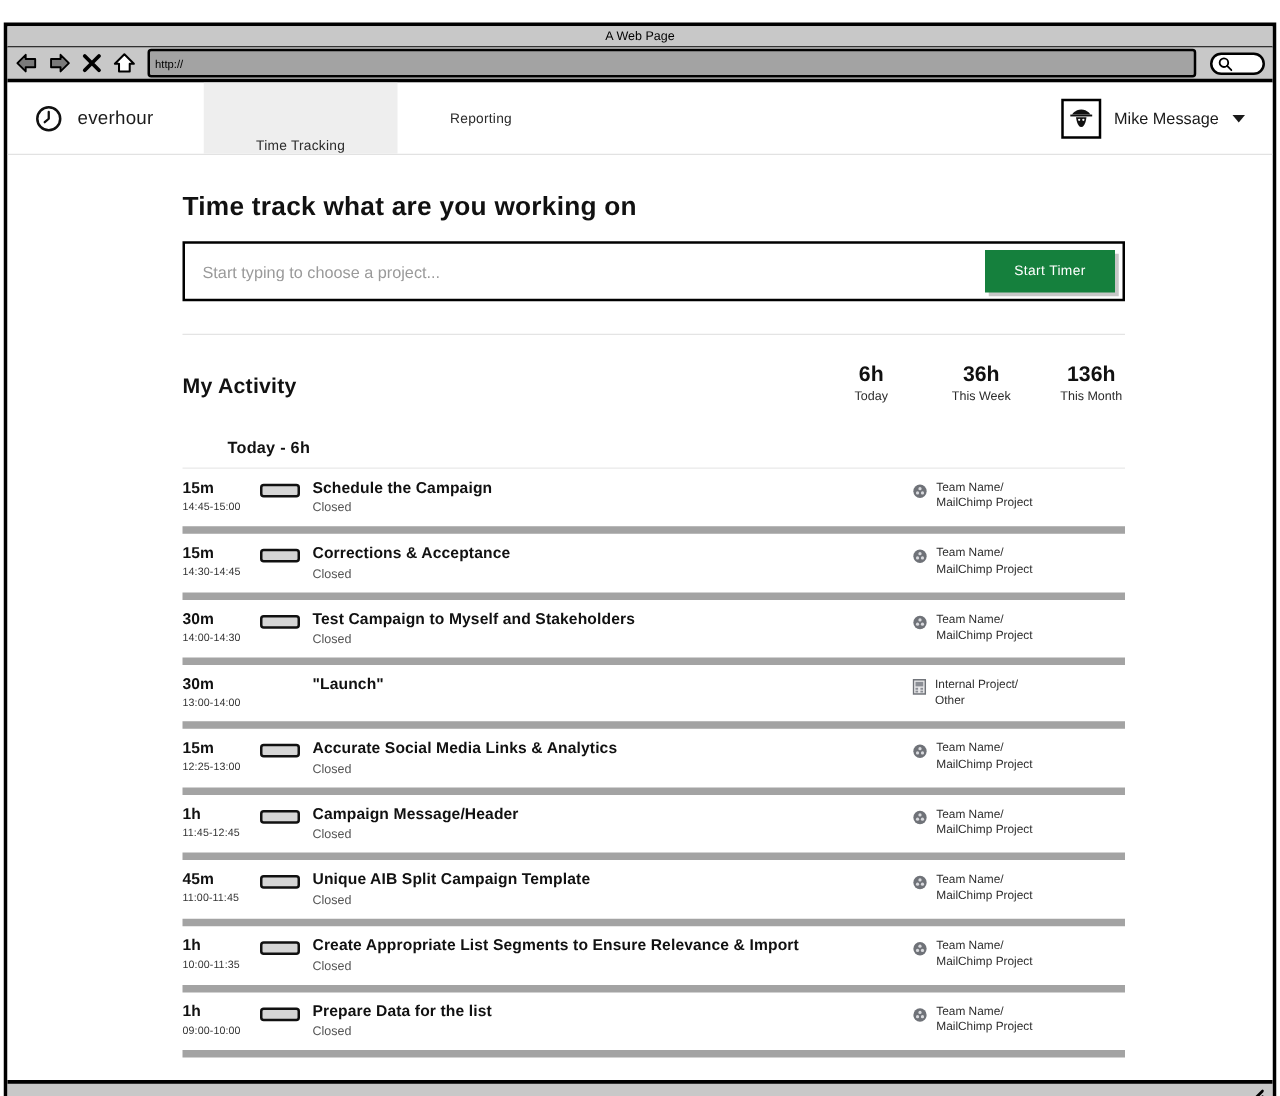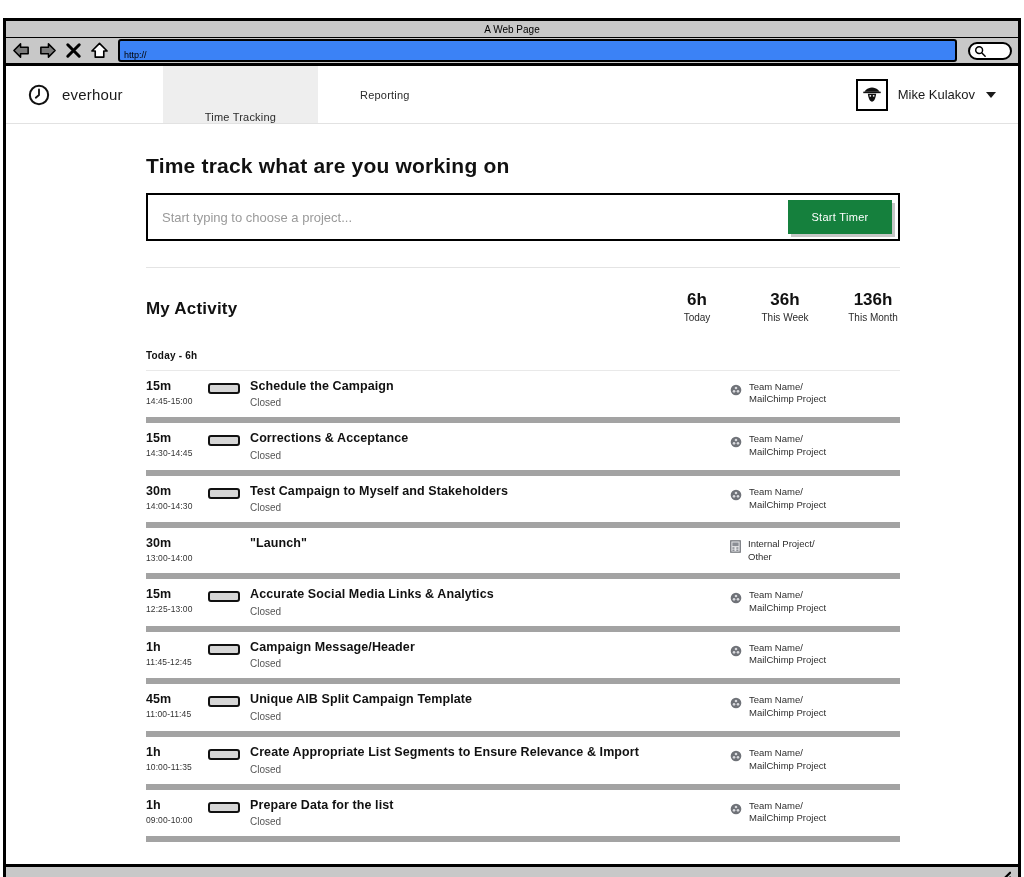--- a/index.html
+++ b/index.html
@@ -35,24 +35,24 @@
     border-bottom: 3px solid #000;
     display: flex; align-items: center;
     padding: 0 6px;
     gap: 7px;
     flex: 0 0 auto;
   }
   .nav-icon { width: 19px; height: 19px; display: block; flex: 0 0 auto; cursor: pointer; }
   .url-bar {
     flex: 1 1 auto;
     height: 23px;
-    background: #3b82f6;
+    background: #a3a3a3;
     border: 2px solid #000;
     border-radius: 3px;
-    display: flex; align-items: flex-end;
+    display: flex; align-items: center;
     padding: 0 4px;
     font-size: 9px;
     color: #000;
     margin-left: 2px;
   }
   .search-box {
     width: 44px; height: 18px;
     background: #ffffff;
     border: 2px solid #000;
     border-radius: 9px;
@@ -186,26 +186,27 @@
     letter-spacing: .2px;
     flex: 1 1 auto;
     padding-bottom: 4px;
   }
   .stats { display: flex; gap: 34px; }
   .stat { text-align: center; min-width: 54px; cursor: default; }
   .stat-value { font-size: 17px; font-weight: bold; color: #111; line-height: 1.15; }
   .stat-label { font-size: 10px; color: #2b2b2b; margin-top: 2px; }
 
   .day-header {
-    font-size: 10px;
+    font-size: 13px;
     font-weight: bold;
     color: #111;
     margin-top: 27px;
     margin-bottom: 9px;
     letter-spacing: .2px;
+    margin-left: 36px;
   }
 
   
   .rows { border-top: 1px solid #e9e9e9; }
   .row {
     display: flex;
     align-items: flex-start;
     border-bottom: 6px solid #a3a3a3;
     padding: 8px 0 9px 0;
     min-height: 43px;
@@ -292,21 +293,21 @@
       <div class="user-menu">
         <div class="avatar-box">
           <svg width="20" height="20" viewBox="0 0 24 24">
             <path d="M3 8 C3 8 6 3 12 3 C18 3 21 8 21 8 Z" fill="#111"></path>
             <rect x="1.5" y="8" width="21" height="1.8" fill="#111"></rect>
             <path d="M7 10.5 C7 10.5 8 20 12 20 C16 20 17 10.5 17 10.5 Z" fill="#111"></path>
             <circle cx="10" cy="13" r="1.1" fill="#fff"></circle>
             <circle cx="14" cy="13" r="1.1" fill="#fff"></circle>
           </svg>
         </div>
-        <span class="user-name">Mike Kulakov</span>
+        <span class="user-name">Mike Message</span>
         <span class="caret"></span>
       </div>
     </div>
 
     <div class="content">
       <div class="inner">
 
         <div class="page-title">Time track what are you working on</div>
 
         <div class="timer-bar">

